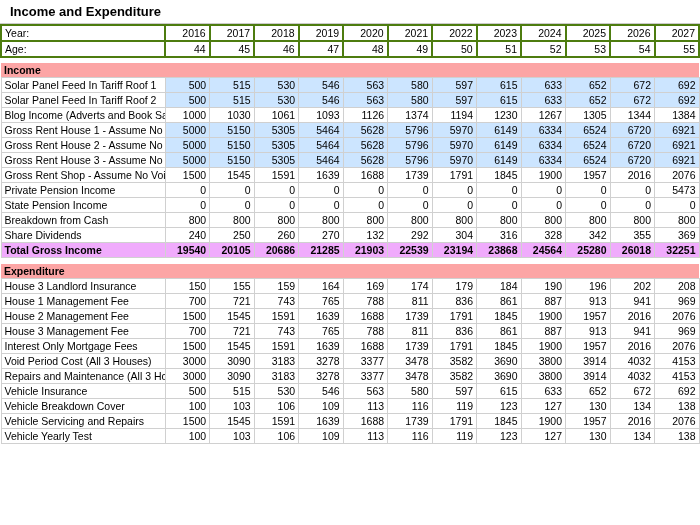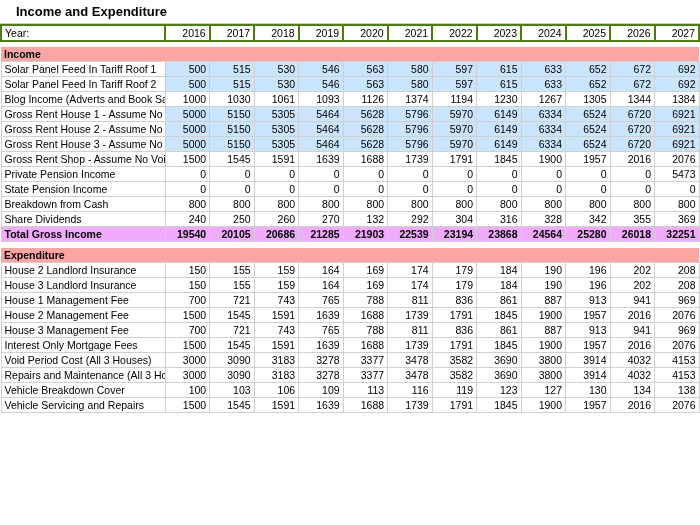--- a/index.html
+++ b/index.html
@@ -10,21 +10,21 @@
       overflow: auto;
     }
     .page {
       width: 700px;
       min-height: 525px;
       background: #fff;
     }
     .title {
       font-size: 13px;
       font-weight: bold;
-      padding: 4px 16px;
+      padding: 4px 10px;
       border-bottom: 1px solid #ccc;
       background: #fff;
     }
     table {
       width: 100%;
       border-collapse: collapse;
       table-layout: fixed;
     }
     td, th {
       border: 1px solid #d0d0d0;
@@ -84,20 +84,35 @@
         <td class="col-year">2018</td>
         <td class="col-year">2019</td>
         <td class="col-year">2020</td>
         <td class="col-year">2021</td>
         <td class="col-year">2022</td>
         <td class="col-year">2023</td>
         <td class="col-year">2024</td>
         <td class="col-year">2025</td>
         <td class="col-year">2026</td>
         <td class="col-year">2027</td>
+      </tr>
+      <tr class="header-row">
+        <td>Age:</td>
+        <td>44</td>
+        <td>45</td>
+        <td>46</td>
+        <td>47</td>
+        <td>48</td>
+        <td>49</td>
+        <td>50</td>
+        <td>51</td>
+        <td>52</td>
+        <td>53</td>
+        <td>54</td>
+        <td>55</td>
       </tr>
 
       <tr class="blank-row">
           <td colspan="13"></td>
         </tr>
 
       <tr class="section-header">
         <td colspan="13">Income</td>
       </tr>
 
@@ -289,35 +304,20 @@
     <tbody>
       <tr class="blank-row">
           <td colspan="13"></td>
         </tr>
       <tr class="section-header">
         <td colspan="13">Expenditure</td>
       </tr>
     </tbody>
     <tbody id="expenditure-body">
         <tr class="expenditure-section">
-          <td>House 2 Landlord Insurance</td>
-          <td>150</td>
-          <td>155</td>
-          <td>159</td>
-          <td>164</td>
-          <td>169</td>
-          <td>174</td>
-          <td>179</td>
-          <td>184</td>
-          <td>190</td>
-          <td>196</td>
-          <td>202</td>
-          <td>208</td>
-        </tr>
-        <tr class="expenditure-section">
           <td>House 3 Landlord Insurance</td>
           <td>150</td>
           <td>155</td>
           <td>159</td>
           <td>164</td>
           <td>169</td>
           <td>174</td>
           <td>179</td>
           <td>184</td>
           <td>190</td>
@@ -409,20 +409,35 @@
           <td>3377</td>
           <td>3478</td>
           <td>3582</td>
           <td>3690</td>
           <td>3800</td>
           <td>3914</td>
           <td>4032</td>
           <td>4153</td>
         </tr>
         <tr class="expenditure-section">
+          <td>Vehicle Insurance</td>
+          <td>500</td>
+          <td>515</td>
+          <td>530</td>
+          <td>546</td>
+          <td>563</td>
+          <td>580</td>
+          <td>597</td>
+          <td>615</td>
+          <td>633</td>
+          <td>652</td>
+          <td>672</td>
+          <td>692</td>
+        </tr>
+        <tr class="expenditure-section">
           <td>Vehicle Breakdown Cover</td>
           <td>100</td>
           <td>103</td>
           <td>106</td>
           <td>109</td>
           <td>113</td>
           <td>116</td>
           <td>119</td>
           <td>123</td>
           <td>127</td>
@@ -438,15 +453,30 @@
           <td>1639</td>
           <td>1688</td>
           <td>1739</td>
           <td>1791</td>
           <td>1845</td>
           <td>1900</td>
           <td>1957</td>
           <td>2016</td>
           <td>2076</td>
         </tr>
+        <tr class="expenditure-section">
+          <td>Vehicle Yearly Test</td>
+          <td>100</td>
+          <td>103</td>
+          <td>106</td>
+          <td>109</td>
+          <td>113</td>
+          <td>116</td>
+          <td>119</td>
+          <td>123</td>
+          <td>127</td>
+          <td>130</td>
+          <td>134</td>
+          <td>138</td>
+        </tr>
       </tbody>
   </table>
 </div>
 
 </body></html>

